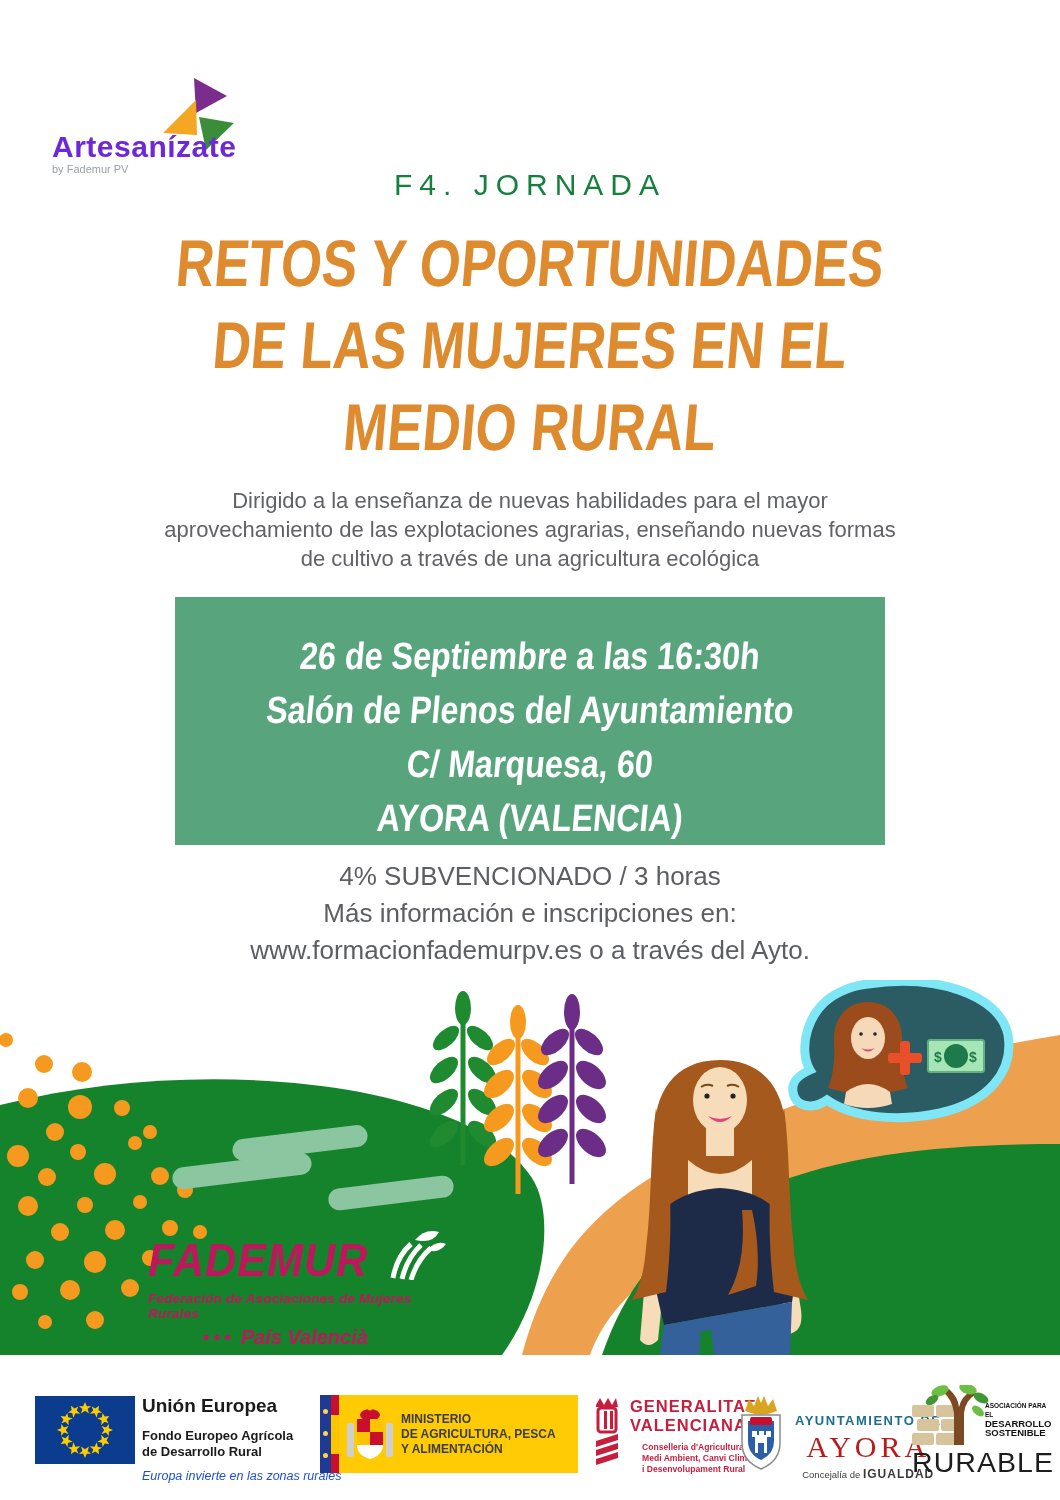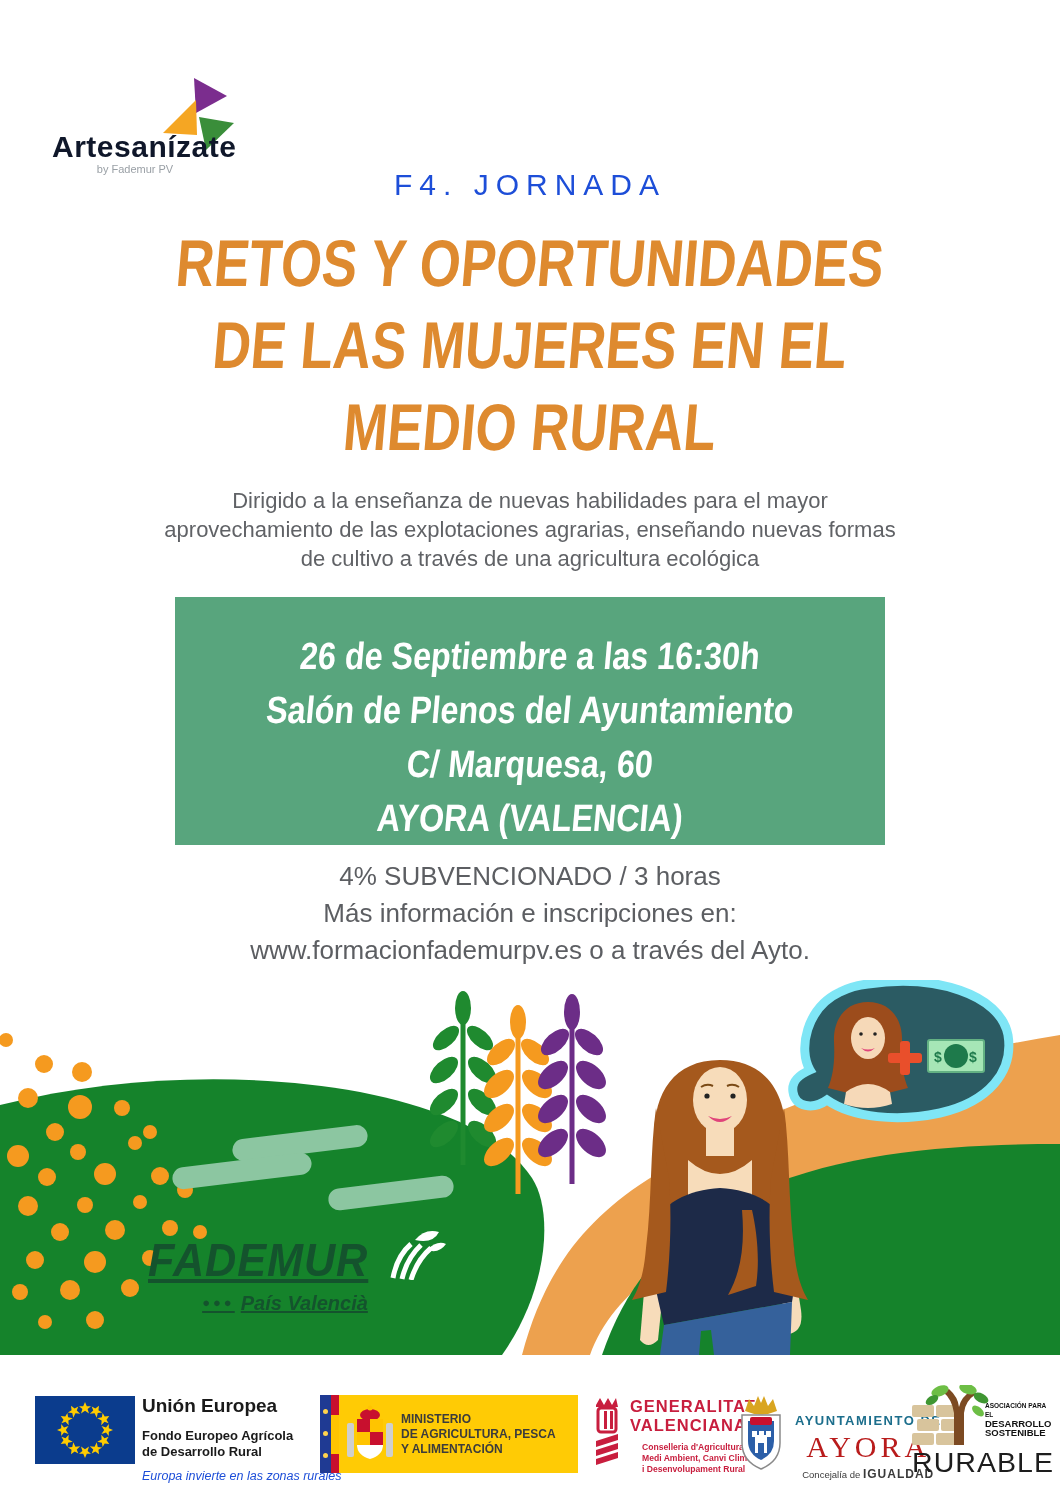--- a/index.html
+++ b/index.html
@@ -5,43 +5,43 @@
   * { margin:0; padding:0; box-sizing:border-box; }
   html,body { background:#888; }
   body { font-family:"Liberation Sans", sans-serif; }
   .poster {
     position:relative; width:1060px; height:1500px; background:#ffffff;
     margin:0 auto; overflow:hidden;
   }
   
   .brand-tris { position:absolute; left:130px; top:70px; }
   .brand-name { position:absolute; left:52px; top:130px; width:190px;
-    font-size:30px; font-weight:bold; color:#0f172a; letter-spacing:0.5px; }
-  .brand-by { position:absolute; left:40px; top:163px; width:190px;
-    font-size:11px; color:#9aa0a6; text-align:center; }
+    font-size:30px; font-weight:bold; color:#6d28d9; letter-spacing:0.5px; }
+  .brand-by { position:absolute; left:52px; top:163px; width:190px;
+    font-size:11px; color:#9aa0a6; text-align:left; }
   
   .kicker { position:absolute; left:0; top:168px; width:1060px; text-align:center;
-    font-size:30px; color:#1d4ed8; letter-spacing:7px; }
+    font-size:30px; color:#15803d; letter-spacing:7px; }
   .title { position:absolute; left:0; top:222px; width:1060px; text-align:center;
     color:#de8a2f; font-weight:bold; font-size:66px; line-height:82px; }
   .title .line { display:block; transform:scaleX(0.80) skewX(-6deg); transform-origin:50% 50%; }
   
   .desc { position:absolute; left:60px; top:486px; width:940px; text-align:center;
     font-size:22px; line-height:29px; color:#606266; }
   
   .event-box { position:absolute; left:175px; top:597px; width:710px; height:248px;
     background:#58a57d; color:#ffffff; text-align:center; padding-top:32px; }
   .event-box .line { display:block; font-size:38px; font-weight:bold; line-height:54px;
     transform:scaleX(0.85) skewX(-6deg); transform-origin:50% 50%; }
   
   .info { position:absolute; left:60px; top:858px; width:940px; text-align:center;
     font-size:26px; line-height:37px; color:#5c5e62; }
   
   .scene { position:absolute; left:0; top:980px; width:1060px; height:375px; }
-  .fademur { position:absolute; left:148px; top:1232px; width:300px; color:#14532d;text-decoration:underline; }
+  .fademur { position:absolute; left:148px; top:1232px; width:300px; color:#be185d; }
   .fademur-row { display:flex; align-items:flex-start; }
   .fademur-name { font-size:47px; font-weight:bold; font-style:italic;
     letter-spacing:1px; transform:scaleX(0.92); transform-origin:0 50%; }
   .fademur-sub { font-size:13.5px; font-weight:bold; font-style:italic; margin-top:4px; letter-spacing:0.2px; }
   .fademur-region { margin-top:5px; text-align:center; padding-right:26px;
     font-size:20px; font-weight:bold; font-style:italic; }
   .fademur-region .dots { font-size:13px; letter-spacing:3px; vertical-align:3px; margin-right:6px; font-style:normal; }
   
   .footer { position:absolute; left:0; top:1383px; width:1060px; height:110px; }
   .eu-flag { position:absolute; left:35px; top:13px; }
@@ -247,20 +247,21 @@
       <svg width="58" height="52" viewBox="0 0 58 52" style="margin-left:2px; margin-top:-4px;">
         <g stroke="#ffffff" stroke-width="5" fill="none">
           <path d="M4,50 Q8,28 22,16"></path>
           <path d="M13,51 Q18,30 32,17"></path>
           <path d="M22,52 Q28,32 42,20"></path>
         </g>
         <path d="M26,12 Q36,0 50,4 Q44,16 26,12 Z" fill="#ffffff"></path>
         <path d="M38,22 Q48,12 57,16 Q50,26 38,22 Z" fill="#ffffff"></path>
       </svg>
     </div>
+    <div class="fademur-sub">Federación de Asociaciones de Mujeres Rurales</div>
     <div class="fademur-region">
       <span class="dots">●●●</span><span>País Valencià</span>
     </div>
   </div>
 
   <div class="footer">
 
     <svg class="eu-flag" width="100" height="68" viewBox="0 0 100 68">
       <rect width="100" height="68" fill="#0b3c8d"></rect>
       <defs>

